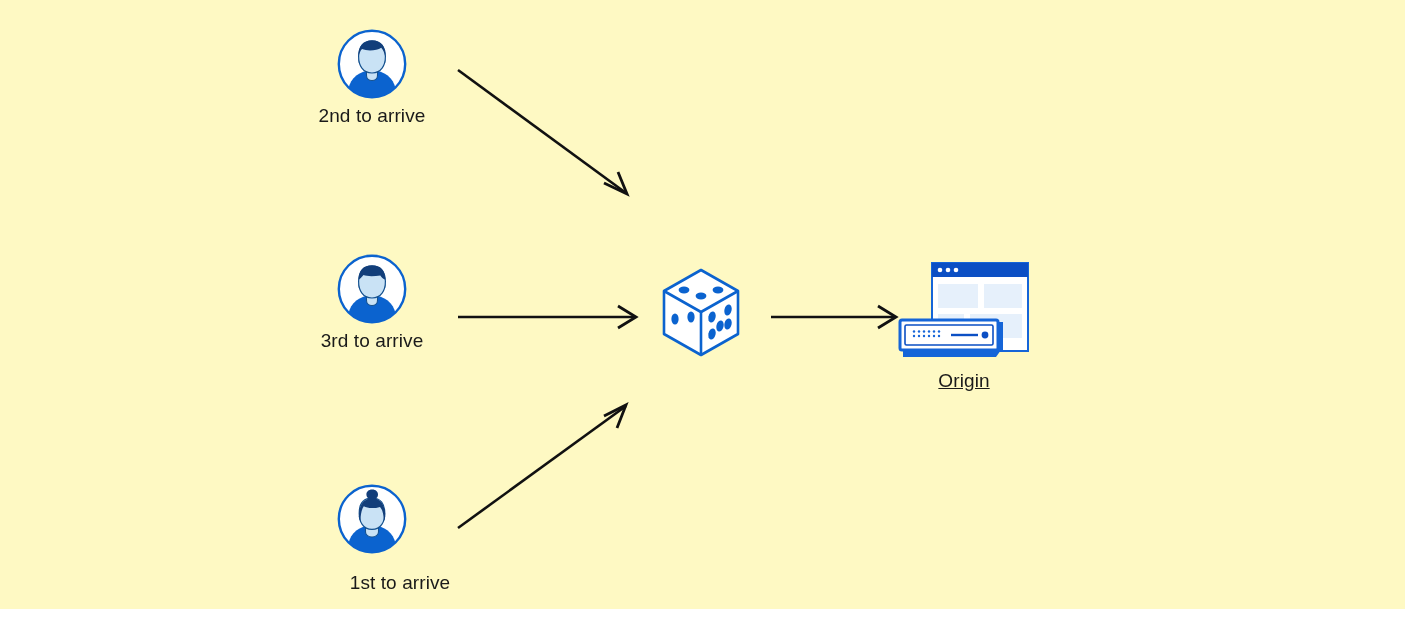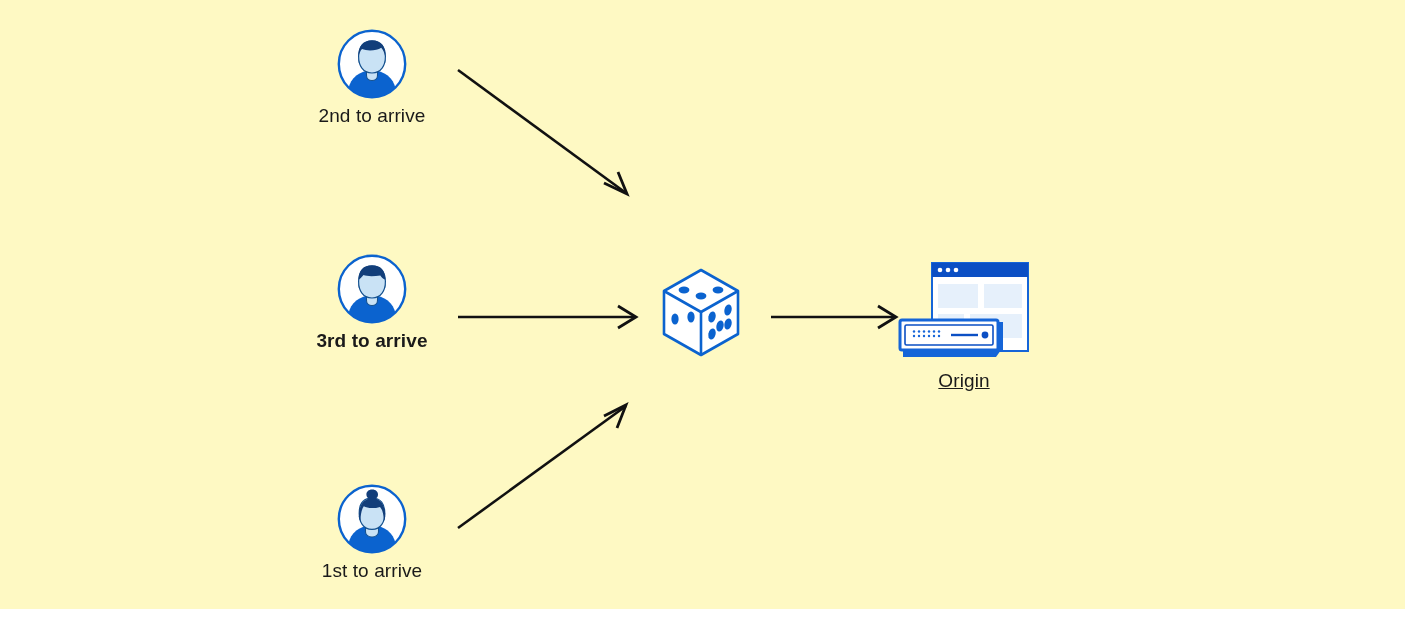--- a/index.html
+++ b/index.html
@@ -97,21 +97,21 @@
         <g clip-path="url(#clipB)">
           <path d="M37 43.5 c-12.5 0 -21.5 7.5 -23.5 18 c-0.6 3.2 -0.8 6 -0.8 9 h48.6 c0 -3 -0.2 -5.8 -0.8 -9 c-2 -10.5 -11 -18 -23.5 -18 z" fill="#0b63cf"></path>
           <path d="M31.5 38 h11 v10.5 c0 3 -2.5 5 -5.5 5 s-5.5 -2 -5.5 -5 z" fill="#c9e2f5" stroke="#14518f" stroke-width="1.1"></path>
           <ellipse cx="27.2" cy="33.4" rx="3.2" ry="4.6" fill="#c9e2f5" stroke="#14518f" stroke-width="1.1"></ellipse>
           <ellipse cx="46.8" cy="33.4" rx="3.2" ry="4.6" fill="#c9e2f5" stroke="#14518f" stroke-width="1.1"></ellipse>
           <path d="M37 14 c-9.2 0 -13.4 6.4 -13.4 15.6 c0 8.4 3.8 16.4 13.4 16.4 s13.4 -8 13.4 -16.4 c0 -9.2 -4.2 -15.6 -13.4 -15.6 z" fill="#c9e2f5" stroke="#14518f" stroke-width="1.2"></path>
           <path d="M23.7 27.8 c0 -9.6 4.6 -14.6 13.3 -14.6 c8.7 0 13.3 5 13.3 14.6 c-2.2 -1.3 -4 -2.6 -5 -4.4 c-6.4 1.2 -13.4 1.1 -16.8 -0.3 c-1.4 1.9 -3 3.3 -4.8 4.7 z" fill="#123e7a"></path>
         </g>
       </svg>
     </div>
-    <div class="node-label" style="top:78px;font-weight:bold;">3rd to arrive</div>
+    <div class="node-label" style="top:78px;">3rd to arrive</div>
   </div>
 
   <div class="node" style="left:335px; top:482px; width:74px;">
     <div class="avatar-wrap">
       <svg viewBox="0 0 74 74" width="74" height="74">
         <defs>
           <clipPath id="clipC">
               <circle cx="37" cy="37" r="33.2"></circle>
             </clipPath>
         </defs>
@@ -119,21 +119,21 @@
         <g clip-path="url(#clipC)">
           <path d="M37 43.5 c-12.5 0 -21.5 7.5 -23.5 18 c-0.6 3.2 -0.8 6 -0.8 9 h48.6 c0 -3 -0.2 -5.8 -0.8 -9 c-2 -10.5 -11 -18 -23.5 -18 z" fill="#0b63cf"></path>
           <path d="M30.5 39 h13 v11 c0 3 -3 5 -6.5 5 s-6.5 -2 -6.5 -5 z" fill="#c9e2f5" stroke="#14518f" stroke-width="1.1"></path>
           <ellipse cx="27.4" cy="34.6" rx="3.0" ry="4.4" fill="#c9e2f5" stroke="#14518f" stroke-width="1.1"></ellipse>
           <ellipse cx="46.6" cy="34.6" rx="3.0" ry="4.4" fill="#c9e2f5" stroke="#14518f" stroke-width="1.1"></ellipse>
           <path d="M37 16 c-8.8 0 -12.8 6.2 -12.8 15.2 c0 8.4 3.6 16.2 12.8 16.2 s12.8 -7.8 12.8 -16.2 c0 -9 -4 -15.2 -12.8 -15.2 z" fill="#c9e2f5" stroke="#14518f" stroke-width="1.2"></path>
           <path d="M37 7.4 c-3.3 0 -5.6 2.2 -5.6 5.2 c0 1.8 0.9 3.2 2.3 4.1 c-5.6 1.4 -9 6.6 -9.5 14.4 c-0.2 3.3 0.4 6.2 1.2 8 c0.2 -6 1 -11.7 3.4 -14.8 c3.6 2.2 10.6 2.3 16.2 0.6 c2.7 2.9 3.7 8.3 3.9 14.2 c0.9 -1.9 1.4 -4.8 1.2 -8.1 c-0.5 -7.7 -3.8 -12.9 -9.3 -14.3 c1.4 -0.9 2.2 -2.3 2.2 -4.1 c0 -3 -2.3 -5.2 -5.6 -5.2 z" fill="#123e7a"></path>
         </g>
       </svg>
     </div>
-    <div class="node-label" style="top:78px;">1st to arrive</div>
+    <div class="node-label" style="top:90px;margin-left:28px;">1st to arrive</div>
   </div>
 
   <div class="node" style="left:658px; top:266px; width:86px;">
     <div class="dice-wrap">
       <svg viewBox="0 0 86 94" width="86" height="94">
         <g fill="none" stroke="#0b63cf" stroke-width="2.6" stroke-linejoin="round">
           <polygon points="43,4 80,25 80,68 43,89 6,68 6,25" fill="#ffffff"></polygon>
           <polyline points="6,25 43,46 80,25"></polyline>
           <line x1="43" y1="46" x2="43" y2="89"></line>
         </g>

